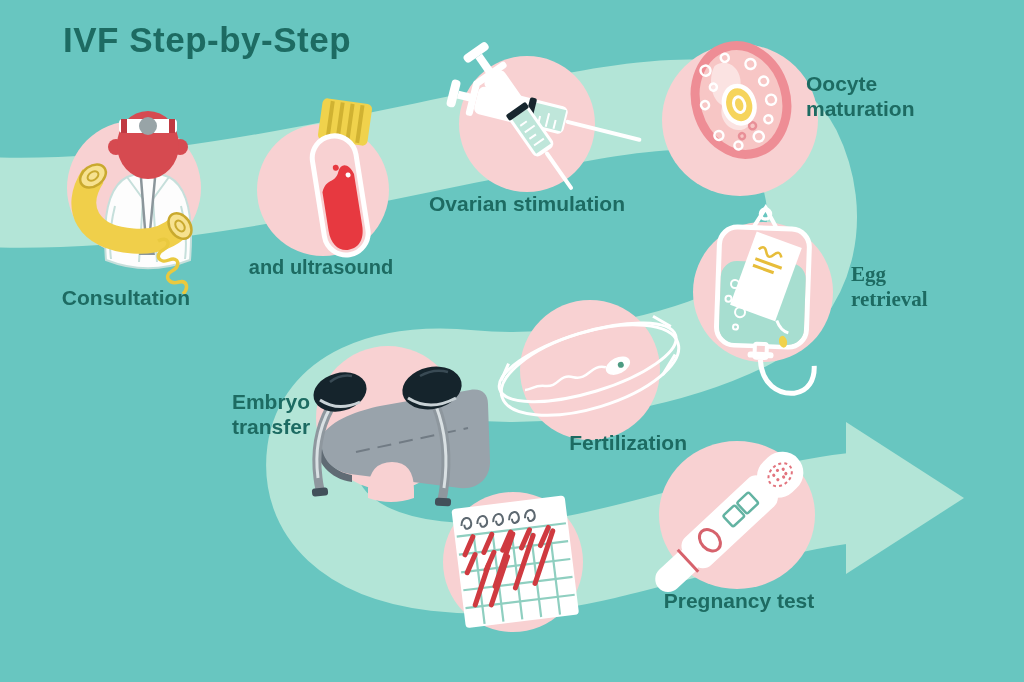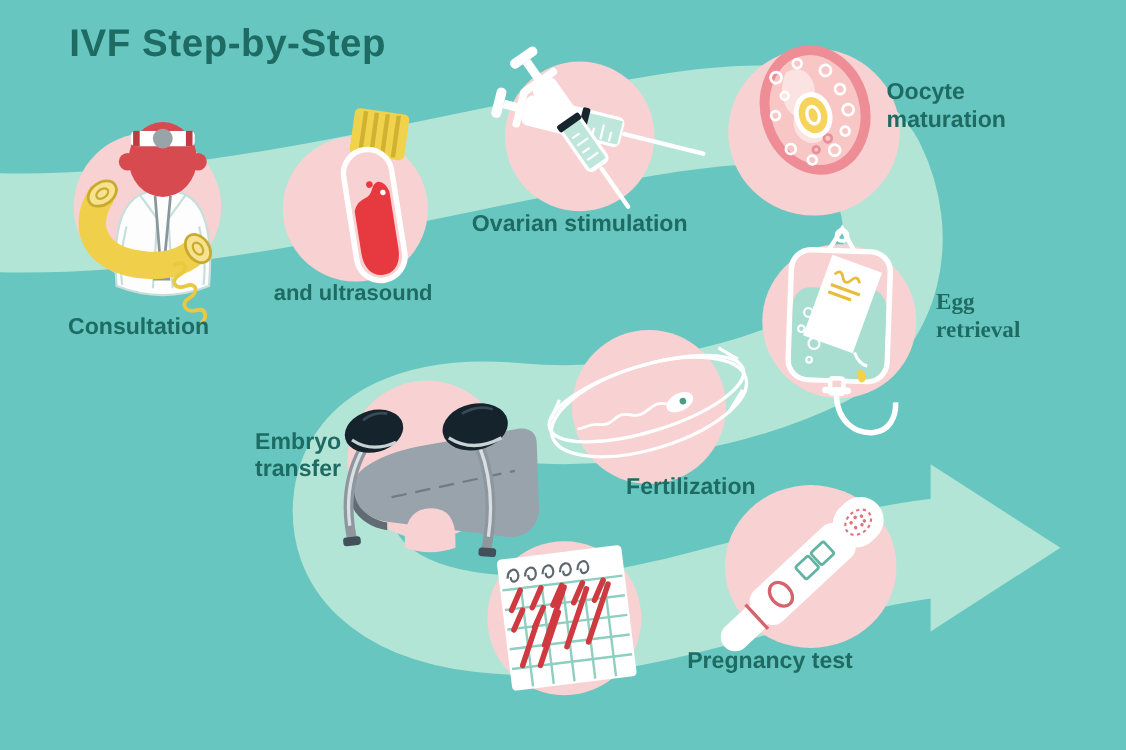--- a/index.html
+++ b/index.html
@@ -28,21 +28,21 @@
   }
   .label .lline{white-space:nowrap;}
   .lbl-consultation{left:46px;top:262px;width:160px;text-align:center;margin-top:24px;}
   .lbl-baseline{left:221px;top:256px;width:200px;text-align:center;font-size:20px;}
   .lbl-ovarian{left:407px;top:192px;width:240px;text-align:center;}
   .lbl-oocyte{left:806px;top:72px;text-align:left;}
   .lbl-egg{left:851px;top:262px;text-align:left;font-family:Liberation Serif, serif;}
   .lbl-fertilization{left:507px;top:431px;width:180px;text-align:right;}
   .lbl-embryo{left:196px;top:390px;width:150px;text-align:center;}
   .lbl-twoweek{left:403px;top:630px;width:200px;text-align:center;}
-  .lbl-pregnancy{left:600px;top:589px;width:200px;text-align:center;}
+  .lbl-pregnancy{left:639px;top:589px;width:200px;text-align:center;}
 </style>
 </head>
 <body>
 
 <div class="canvas">
 
   <svg class="stage" width="1024" height="682" viewBox="0 0 1024 682">
 
     <path class="band" d="M -50 200 C 140 215 330 165 520 128 C 640 104 760 82 796 150
              C 828 215 812 292 748 325 C 678 360 565 384 470 375

